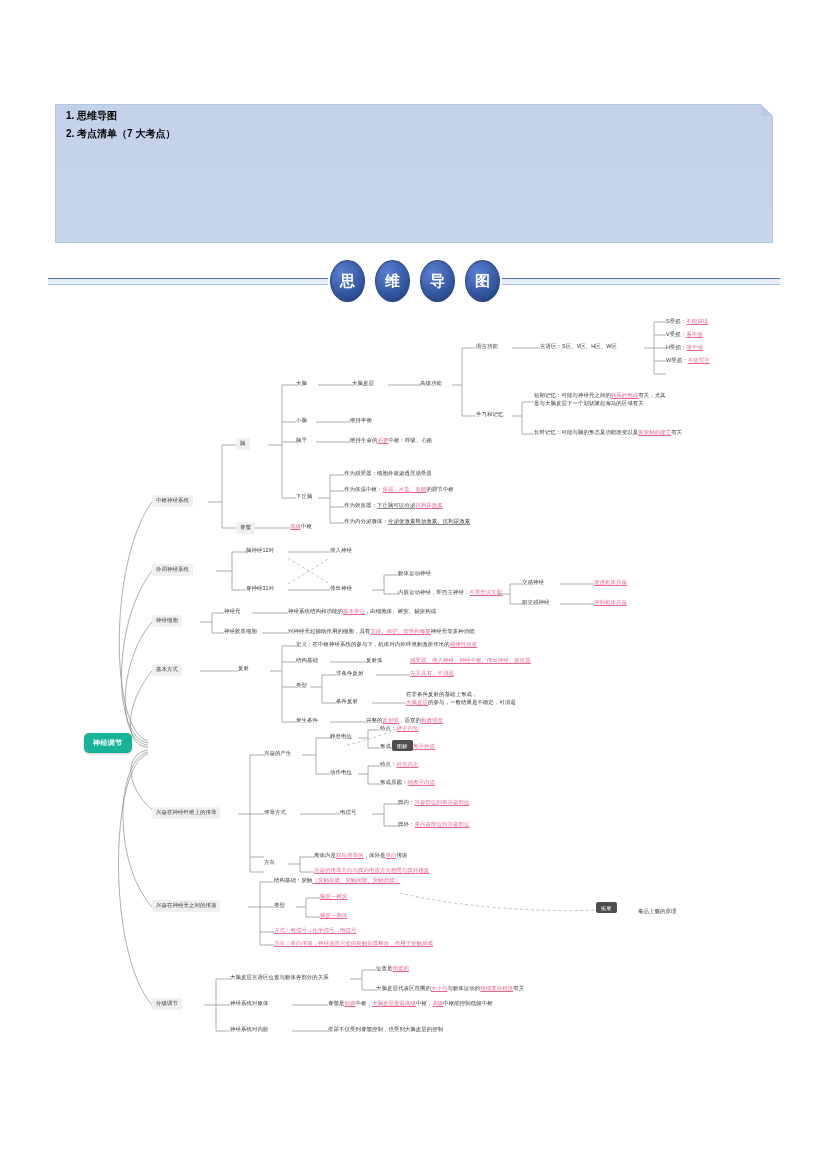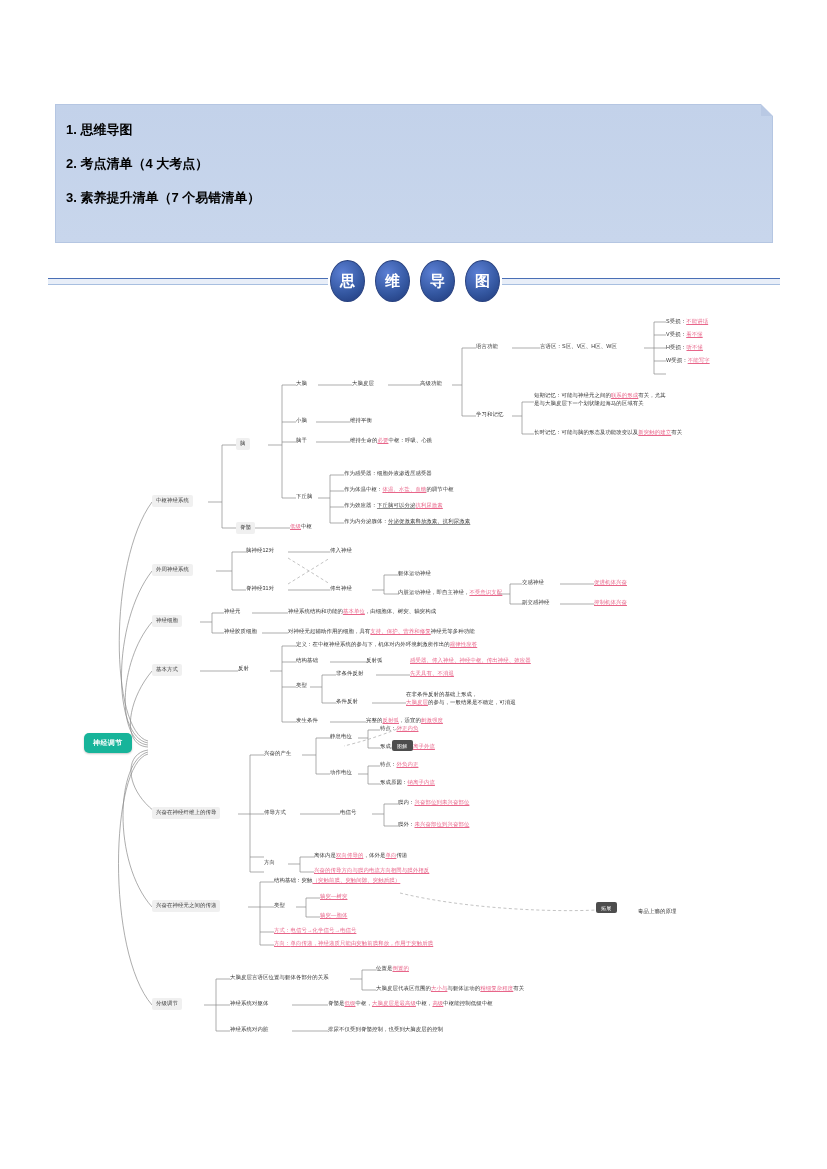--- a/index.html
+++ b/index.html
@@ -26,21 +26,21 @@
   }
   .overview:after{
     content:"";position:absolute;right:-1px;top:-1px;
     border-width:0 12px 12px 0;border-style:solid;
     border-color:#ffffff #ffffff #b9c9e4 #b9c9e4;
   }
   .ov-title{
     text-align:center;font-size:12.5px;font-weight:bold;margin-top:16px;color:#000;
   }
   .ov-line{
-    font-size:13px;font-weight:bold;color:#000;margin-left:10px;margin-top:16px;
+    font-size:10px;font-weight:bold;color:#000;margin-left:10px;margin-top:4px;
   }
 
   
   .divider{position:absolute;left:48px;top:258px;width:732px;height:46px;}
   .div-rule{position:absolute;top:20px;height:5px;
     border-top:1.6px solid #4a6fb5;border-bottom:1.6px solid #a8bfe0;background:#e8eef8;}
   .div-rule.left{left:0;width:280px;}
   .div-rule.right{right:0;width:278px;}
   .div-badges{position:absolute;left:282px;top:0;width:170px;height:46px;display:flex;
     justify-content:space-between;align-items:center;}
@@ -77,22 +77,21 @@
   .bk-u{color:#3a3a3a;text-decoration:underline;text-decoration-color:#8c8c8c;}
 </style>
 </head>
 <body>
 
 <div class="page">
 
 
   <div class="overview">
     <div class="ov-line">1. 思维导图</div>
-    <div class="ov-line">2. 考点清单（4 大考点）</div>
-    <div class="ov-line">3. 素养提升清单（7 个易错清单）</div>
+    <div class="ov-line">2. 考点清单（7 大考点）</div>
   </div>
 
   <div class="divider">
     <div class="div-rule left"></div>
     <div class="div-rule right"></div>
     <div class="div-badges">
       <div class="badge">思</div>
       <div class="badge">维</div>
       <div class="badge">导</div>
       <div class="badge">图</div>

